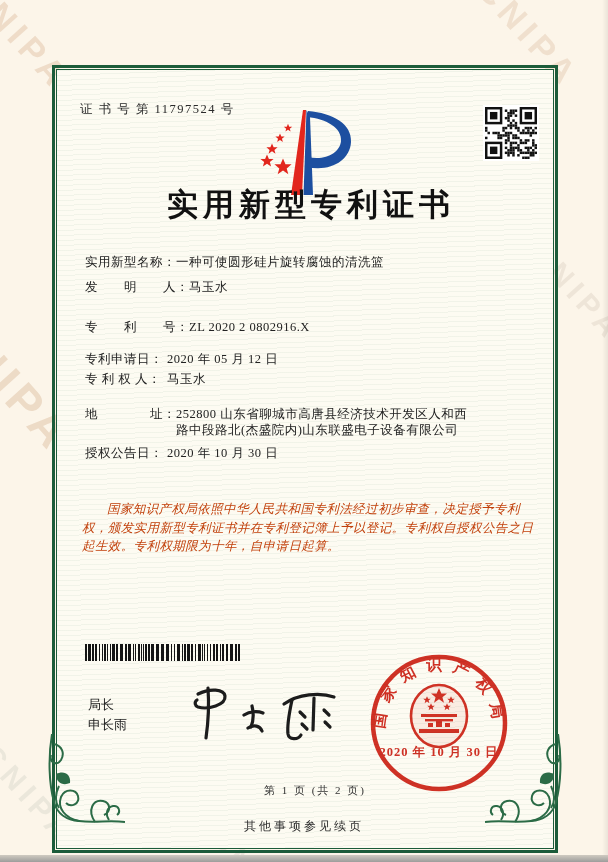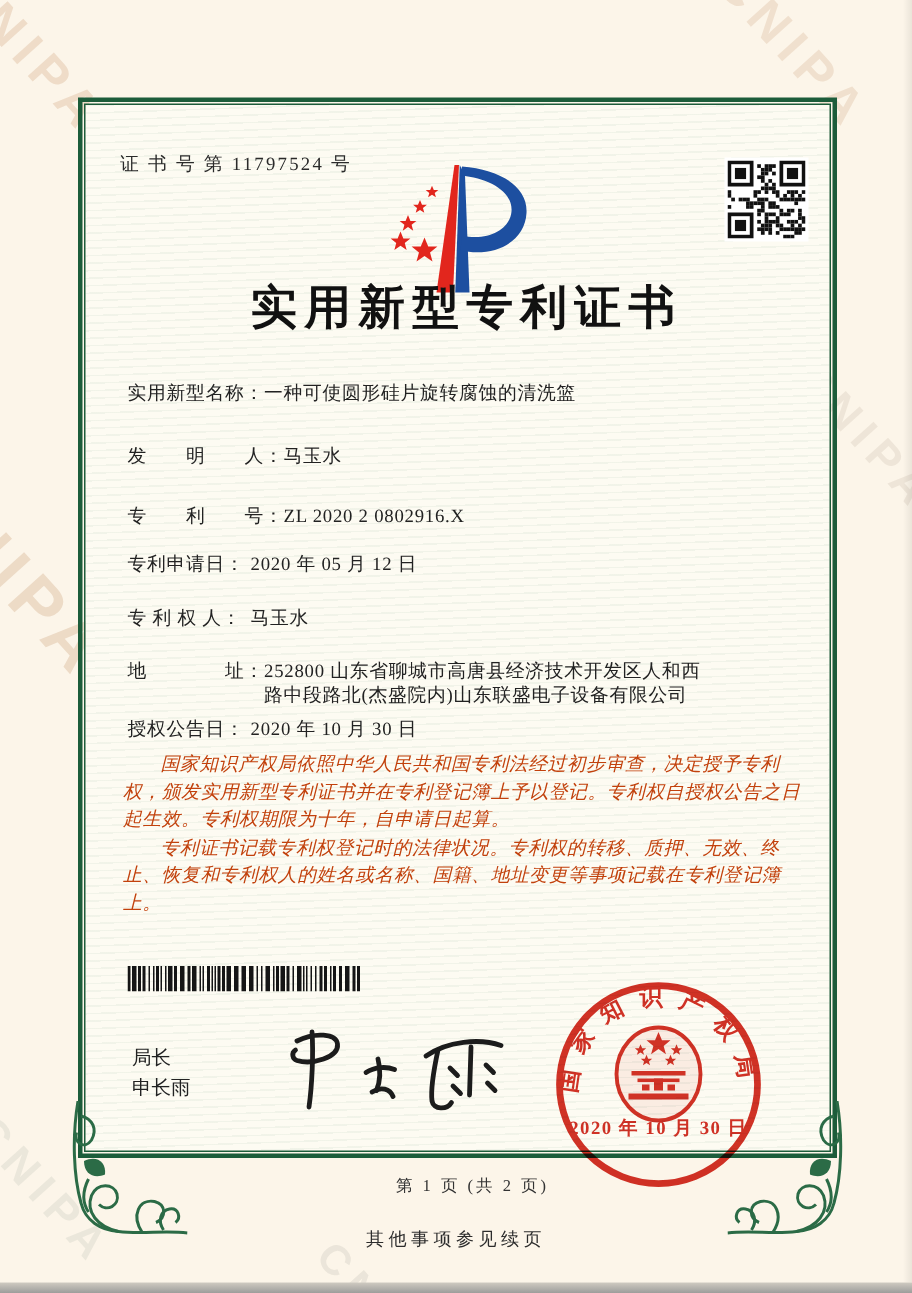--- a/index.html
+++ b/index.html
@@ -15,21 +15,21 @@
     background:linear-gradient(180deg,#cfcac1,#9d9d9b);}
   .edge-right{position:absolute;top:0;right:0;bottom:7px;width:6px;
     background:linear-gradient(90deg,rgba(0,0,0,0),rgba(0,0,0,0.07));}
 
   
   .wm{position:absolute;font-family:"Liberation Sans","DejaVu Sans",sans-serif;
     font-weight:bold;letter-spacing:6px;transform:rotate(48deg);
     transform-origin:left top;white-space:nowrap;pointer-events:none;}
 
   
-  .frame{position:absolute;left:52px;top:65px;width:506px;height:707px;
+  .frame{position:absolute;left:52px;top:65px;width:506px;height:788px;
     border:3px solid #1c5c3a;box-sizing:border-box;}
   .frame-line{position:absolute;inset:1px;border:1px solid #1c5c3a;pointer-events:none;}
   .frame-bg{position:absolute;inset:2px;overflow:hidden;
     background:
       repeating-linear-gradient(178deg,rgba(38,110,70,0.055) 0 1px,rgba(255,255,255,0) 1px 5px),
       #fdfbf2;}
   .frame-content{position:absolute;inset:0;}
 
   .cert-no{position:absolute;left:25px;top:33px;font-size:12.5px;letter-spacing:1.5px;color:#2a2a2a;}
 
@@ -230,33 +230,33 @@
           <path transform="translate(26,60) scale(0.86)" d="M0,-10 L2.9,-3.1 L10,-3.1 L4.3,1.6 L6.2,8.5 L0,4.2 L-6.2,8.5 L-4.3,1.6 L-10,-3.1 L-2.9,-3.1 Z"></path>
         </g>
         <polygon fill="#e2261d" points="46,3 49,3 45,88 34,88"></polygon>
         <polygon fill="#1d4fa0" points="49.5,3 53,10 56,88 46.5,88"></polygon>
         <path fill="#1d4fa0" d="M51,4 C76,6 95,17 94,35 C93,54 73,65 50,60 L51,50 C68,54 83,46 84,34 C85,21 70,12 50,10 Z"></path>
       </svg>
 
       <div class="title">实用新型专利证书</div>
 
       <div class="fields">
-        <div class="frow" style="margin-bottom:26px;">
+        <div class="frow" style="margin-bottom:9px;">
           <span class="flabel">实用新型名称：</span>
           <span class="fvalue">一种可使圆形硅片旋转腐蚀的清洗篮</span>
         </div>
         <div class="frow" style="margin-bottom:24px;">
           <span class="flabel">发　　明　　人：</span>
           <span class="fvalue">马玉水</span>
         </div>
         <div class="frow" style="margin-bottom:16px;">
           <span class="flabel">专　　利　　号：</span>
           <span class="fvalue">ZL 2020 2 0802916.X</span>
         </div>
-        <div class="frow" style="margin-bottom:20px;">
+        <div class="frow" style="margin-bottom:4px;">
           <span class="flabel">专利申请日：</span>
           <span class="fvalue">2020 年 05 月 12 日</span>
         </div>
         <div class="frow" style="margin-bottom:19px;">
           <span class="flabel">专 利 权 人：</span>
           <span class="fvalue">马玉水</span>
         </div>
         <div class="frow" style="margin-bottom:7px;">
           <span class="flabel">地　　　　址：</span>
           <span class="fvalue" style="max-width:300px;">252800 山东省聊城市高唐县经济技术开发区人和西路中段路北(杰盛院内)山东联盛电子设备有限公司</span>
@@ -264,21 +264,20 @@
         <div class="frow-split">
           <span class="pair">
             <span class="flabel">授权公告日：</span>
             <span class="fvalue">2020 年 10 月 30 日</span>
           </span>
         </div>
       </div>
 
       <div class="legal">
         <p>国家知识产权局依照中华人民共和国专利法经过初步审查，决定授予专利权，颁发实用新型专利证书并在专利登记簿上予以登记。专利权自授权公告之日起生效。专利权期限为十年，自申请日起算。</p>
-        <p>专利证书记载专利权登记时的法律状况。专利权的转移、质押、无效、终止、恢复和专利权人的姓名或名称、国籍、地址变更等事项记载在专利登记簿上。</p>
       </div>
 
       <svg class="barcode" id="barcode-svg" viewBox="0 0 156 17" preserveAspectRatio="none">
           <rect x="0" y="0" width="2" height="17" fill="#151515"></rect>
           <rect x="3" y="0" width="3" height="17" fill="#151515"></rect>
           <rect x="7" y="0" width="2" height="17" fill="#151515"></rect>
           <rect x="10" y="0" width="2" height="17" fill="#151515"></rect>
           <rect x="14" y="0" width="1" height="17" fill="#151515"></rect>
           <rect x="17" y="0" width="1" height="17" fill="#151515"></rect>
           <rect x="19" y="0" width="2" height="17" fill="#151515"></rect>

